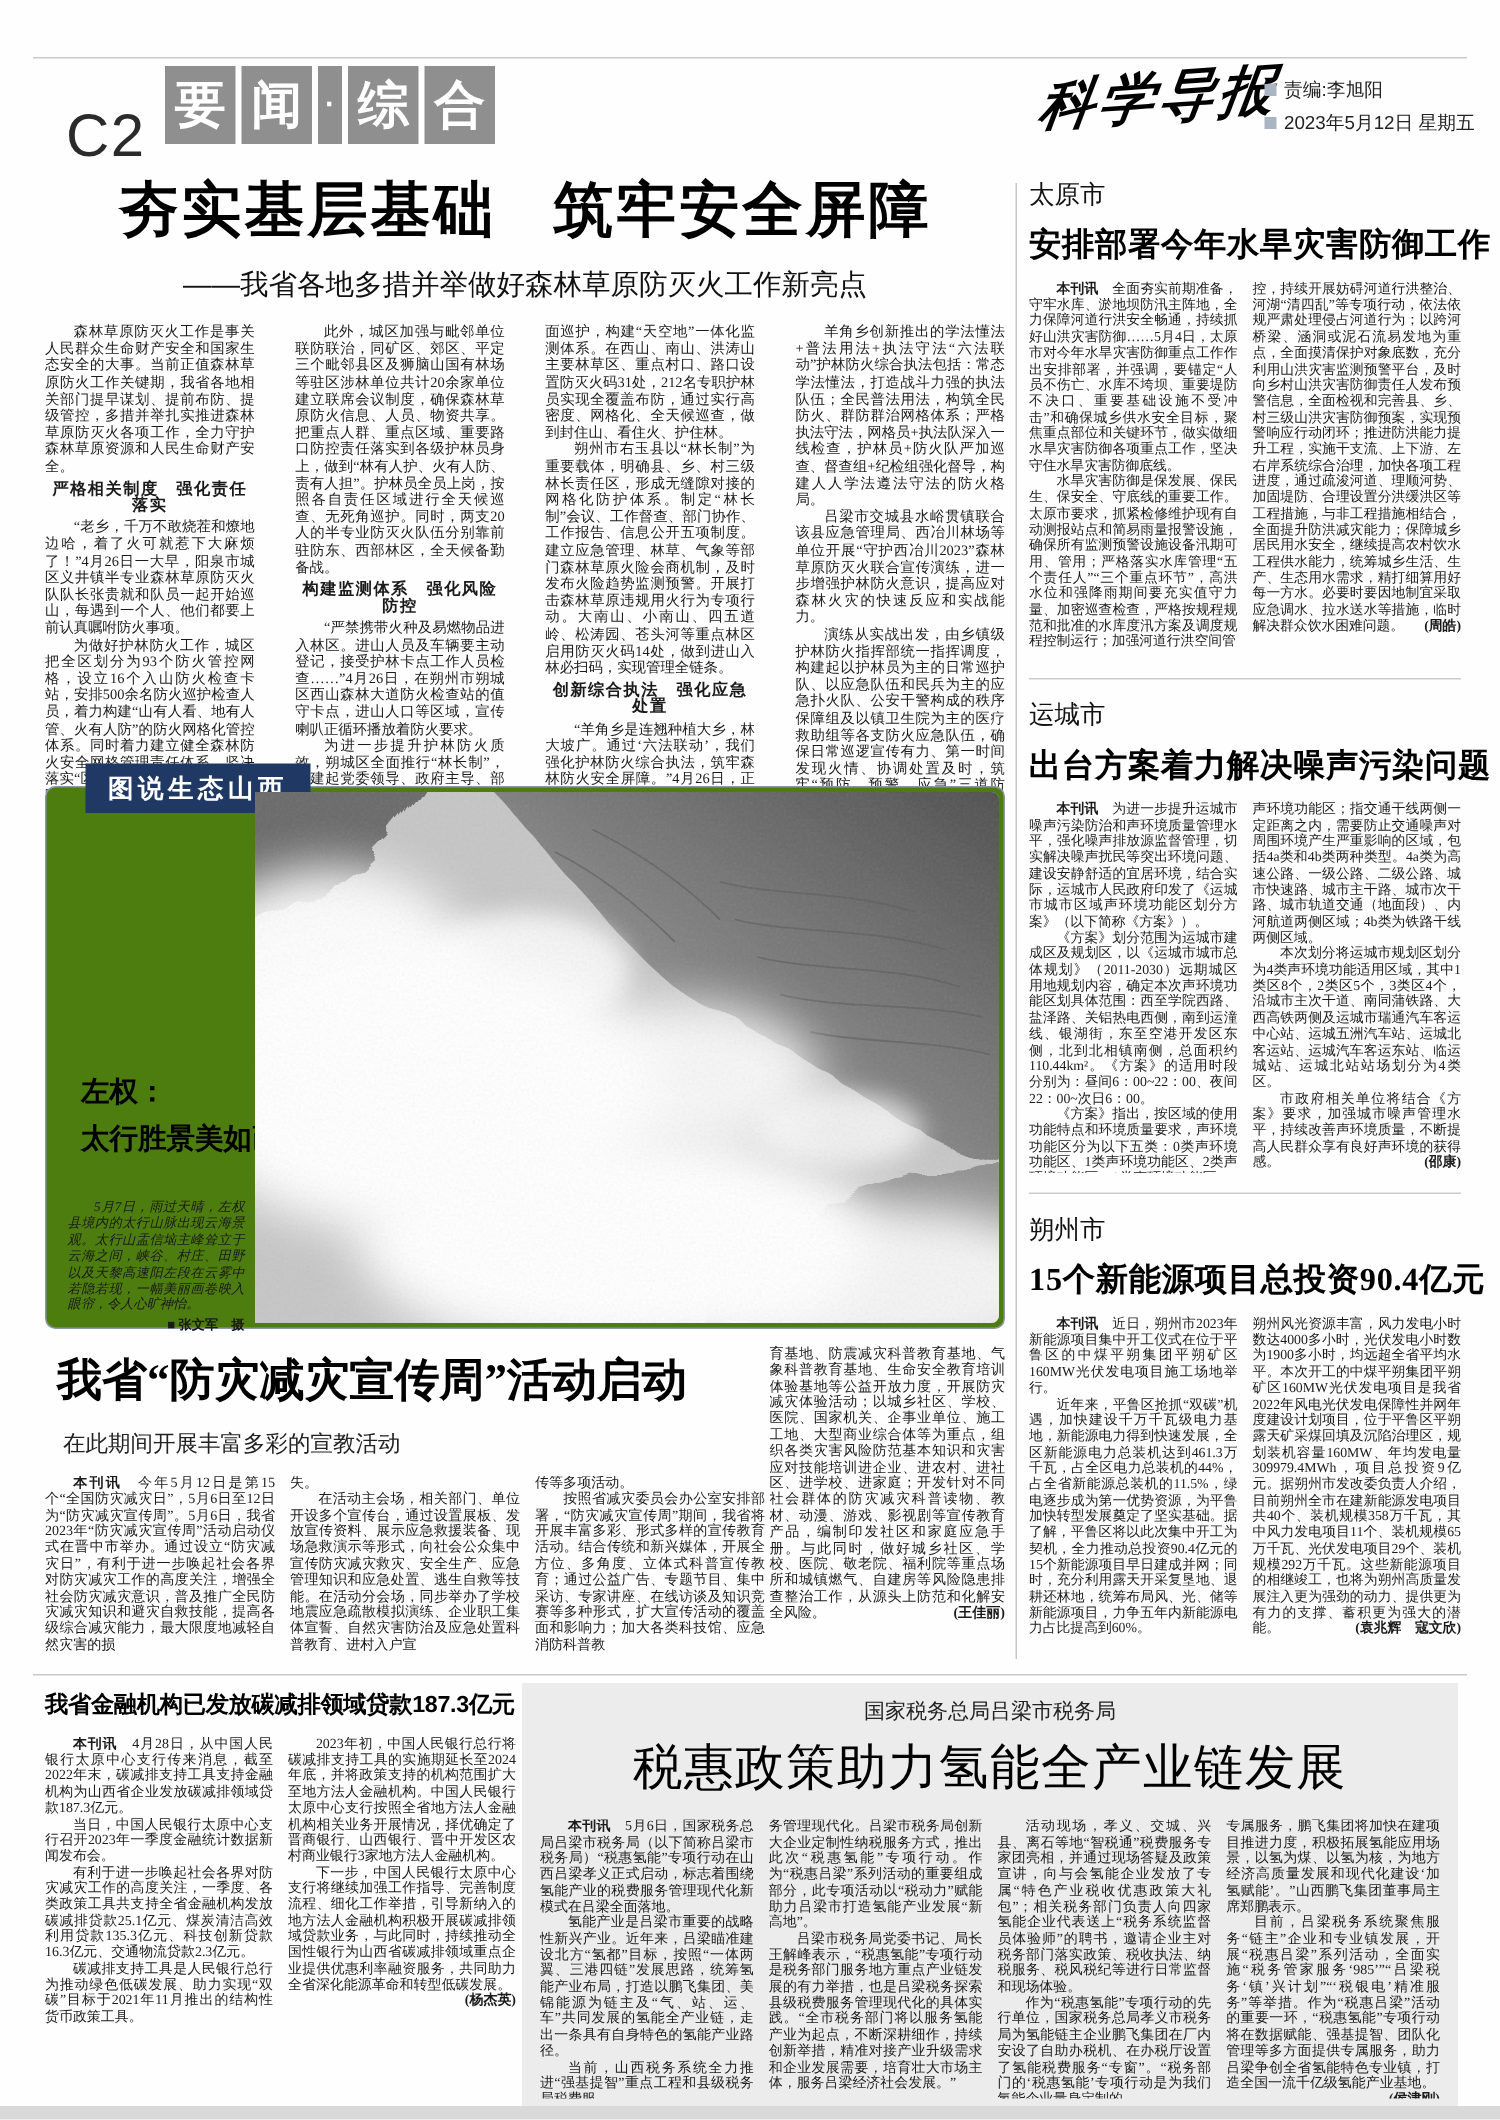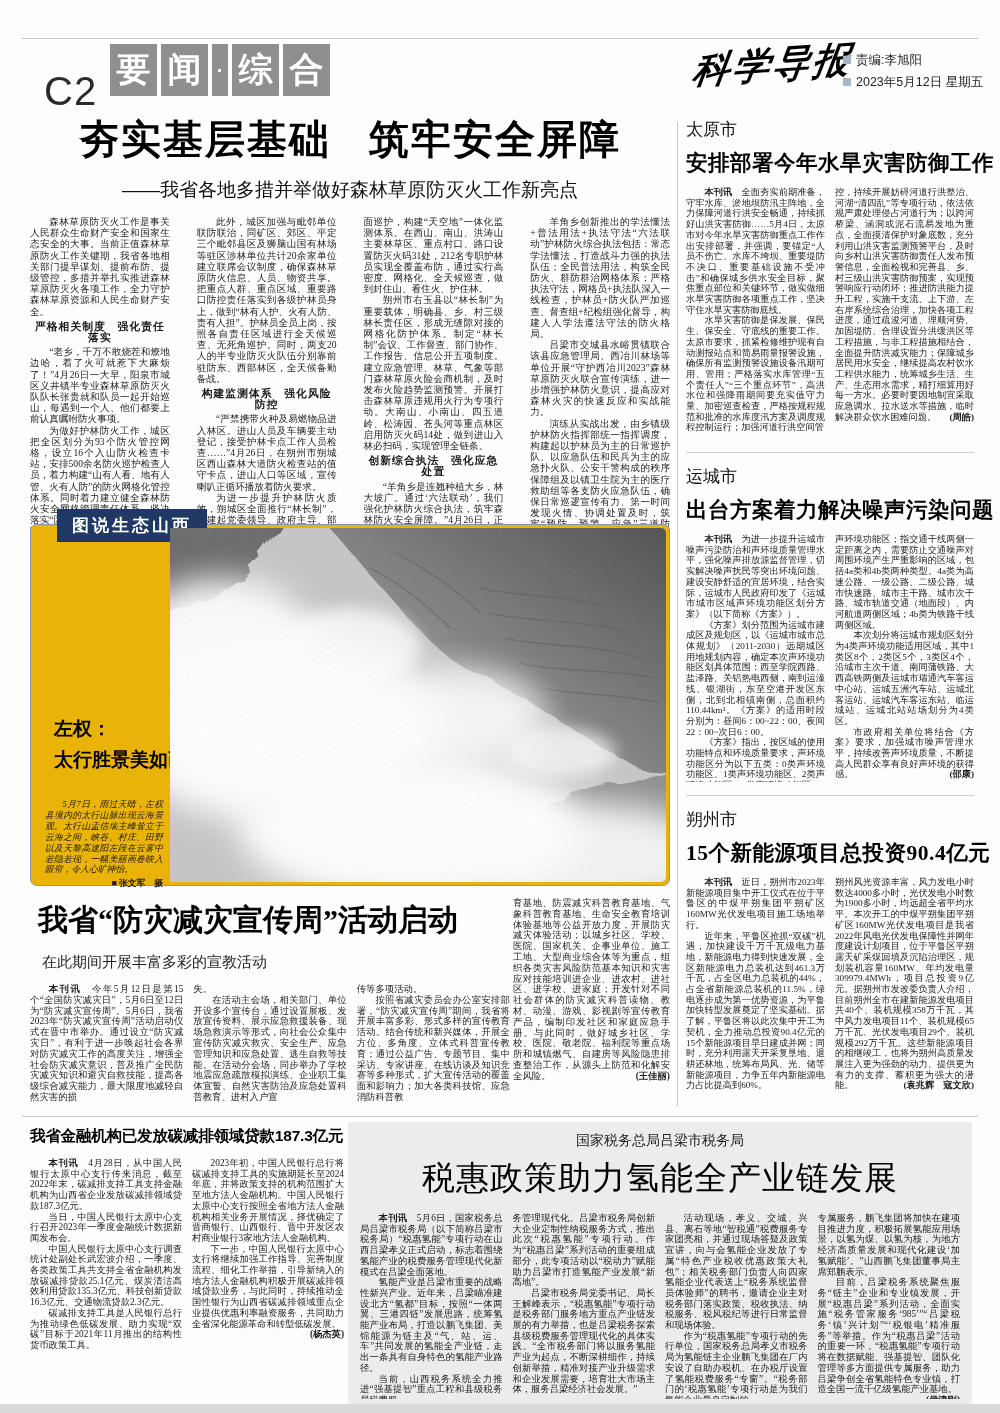--- a/index.html
+++ b/index.html
@@ -29,21 +29,21 @@
   
   .lead{position:absolute;left:30px;top:112px;width:640px;}
   .lead-headline{text-align:center;font-family:"Liberation Sans",sans-serif;font-weight:bold;
                  font-size:40px;color:#000;letter-spacing:2px;white-space:nowrap;}
   .lead-headline .gap{display:inline-block;width:38px;}
   .lead-sub{text-align:center;font-family:"Liberation Sans",sans-serif;font-size:19px;color:#111;margin-top:10px;}
   .lead-cols{display:flex;gap:27px;margin-top:13px;height:316px;overflow:hidden;}
   .lead-cols .col{flex:1;font-size:9.6px;line-height:11.2px;}
   
   .photo-box{position:absolute;left:30px;top:524px;width:638px;height:360px;
-             border:1px solid #8a97a8;border-radius:7px;background:#eab308;}
+             border:1px solid #8a97a8;border-radius:7px;background:#4d7c0f;}
   .photo-label{position:absolute;left:26px;top:-16px;background:#1f3864;color:#fff;
                font-family:"Liberation Sans",sans-serif;font-weight:bold;font-size:17px;
                letter-spacing:3px;padding:5px 15px;}
   .photo-frame{position:absolute;left:139px;top:3px;right:3px;bottom:3px;overflow:hidden;border-radius:0 5px 5px 0;}
   .photo-frame svg{display:block;width:100%;height:100%;}
   .photo-title{position:absolute;left:23px;top:188px;font-weight:bold;font-size:19px;line-height:1.65;
                font-family:"Liberation Serif",serif;color:#000;}
   .photo-caption{position:absolute;left:14px;top:274px;width:118px;font-size:8.8px;line-height:10.9px;
                  font-style:italic;text-align:justify;}
   .photo-caption .cap{text-indent:2em;margin:0;}
@@ -279,21 +279,21 @@
   </div>
 
   <div class="bottom-rule"></div>
 
   <div class="bank">
     <p class="bank-headline">我省金融机构已发放碳减排领域贷款187.3亿元</p>
     <div class="bank-cols">
       <div class="col">
           <p class="pg p"><b>本刊讯　</b>4月28日，从中国人民银行太原中心支行传来消息，截至2022年末，碳减排支持工具支持金融机构为山西省企业发放碳减排领域贷款187.3亿元。</p>
           <p class="pg p">当日，中国人民银行太原中心支行召开2023年一季度金融统计数据新闻发布会。</p>
-          <p class="pg p">中国人民银行太原中心支行调查统计处副处长武宏波介绍，一季度、各类政策工具共支持全省金融机构发放碳减排贷款25.1亿元、煤炭清洁高效利用贷款135.3亿元、科技创新贷款16.3亿元、交通物流贷款2.3亿元。</p>
+          <p class="pg p">有利于进一步唤起社会各界对防灾减灾工作的高度关注，一季度、各类政策工具共支持全省金融机构发放碳减排贷款25.1亿元、煤炭清洁高效利用贷款135.3亿元、科技创新贷款16.3亿元、交通物流贷款2.3亿元。</p>
           <p class="pg p">碳减排支持工具是人民银行总行为推动绿色低碳发展、助力实现“双碳”目标于2021年11月推出的结构性货币政策工具。</p>
         </div>
       <div class="col">
           <p class="pg p">2023年初，中国人民银行总行将碳减排支持工具的实施期延长至2024年底，并将政策支持的机构范围扩大至地方法人金融机构。中国人民银行太原中心支行按照全省地方法人金融机构相关业务开展情况，择优确定了晋商银行、山西银行、晋中开发区农村商业银行3家地方法人金融机构。</p>
           <p class="pg p">下一步，中国人民银行太原中心支行将继续加强工作指导、完善制度流程、细化工作举措，引导新纳入的地方法人金融机构积极开展碳减排领域贷款业务，与此同时，持续推动全国性银行为山西省碳减排领域重点企业提供优惠利率融资服务，共同助力全省深化能源革命和转型低碳发展。<span class="credit">(杨杰英)</span></p>
         </div>
     </div>
   </div>
 
   <div class="taxbox">

